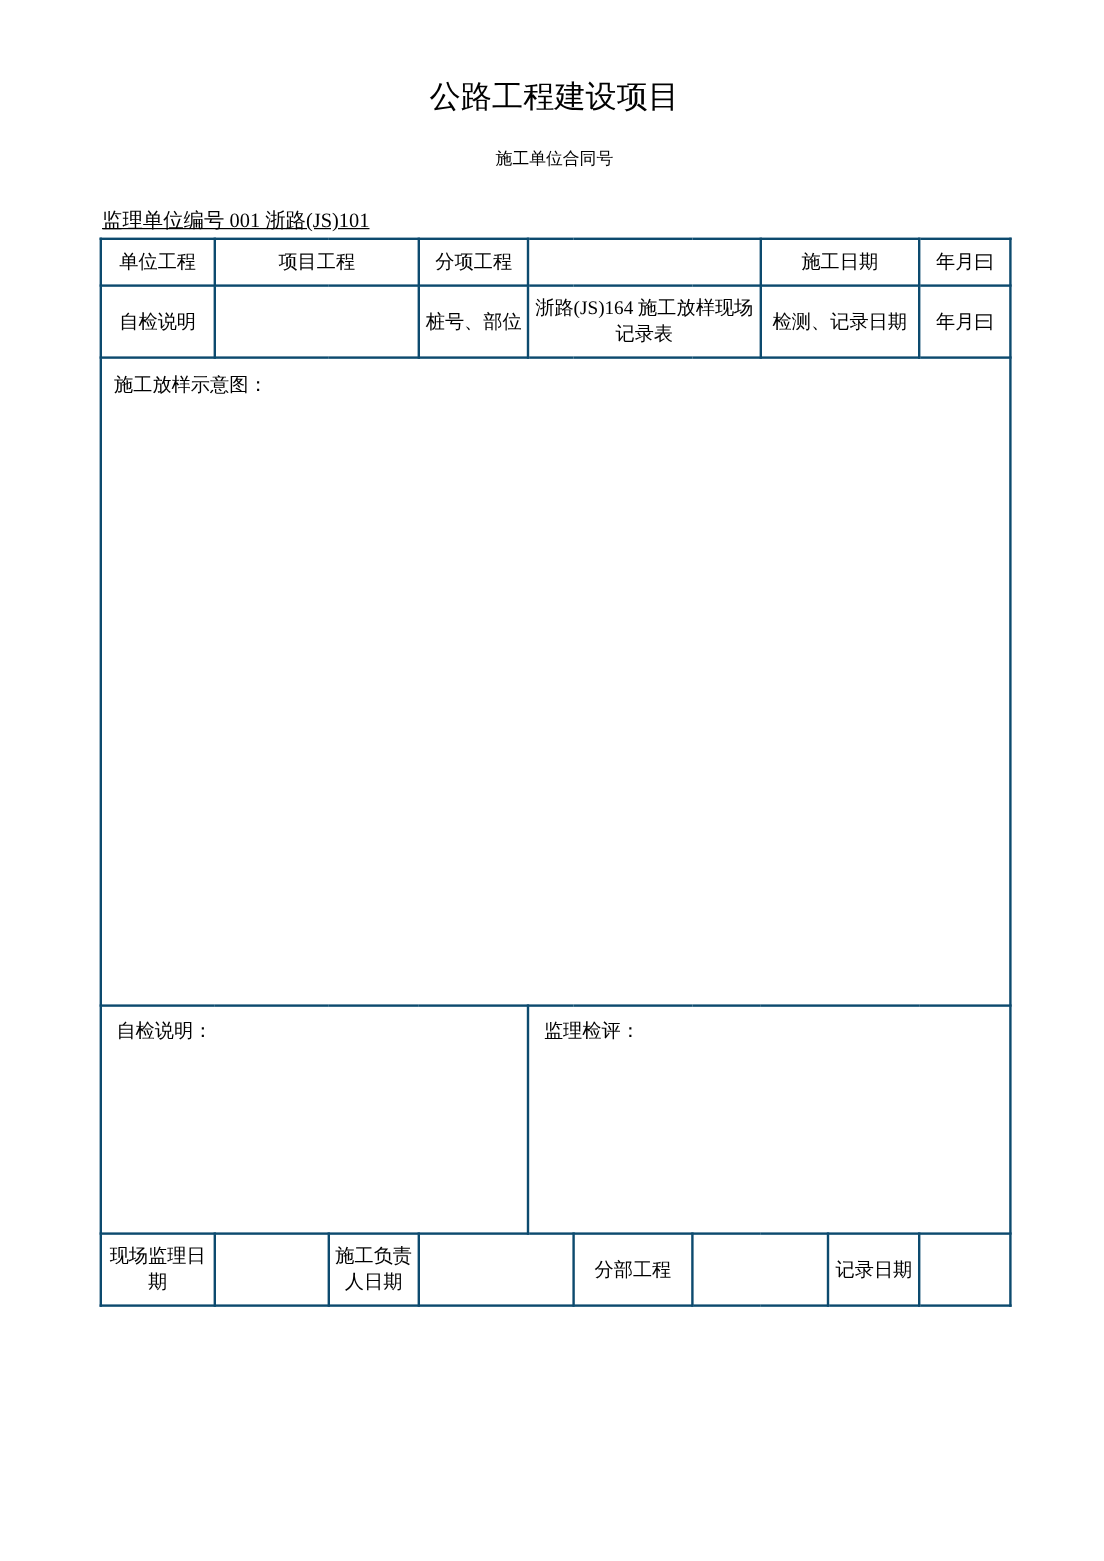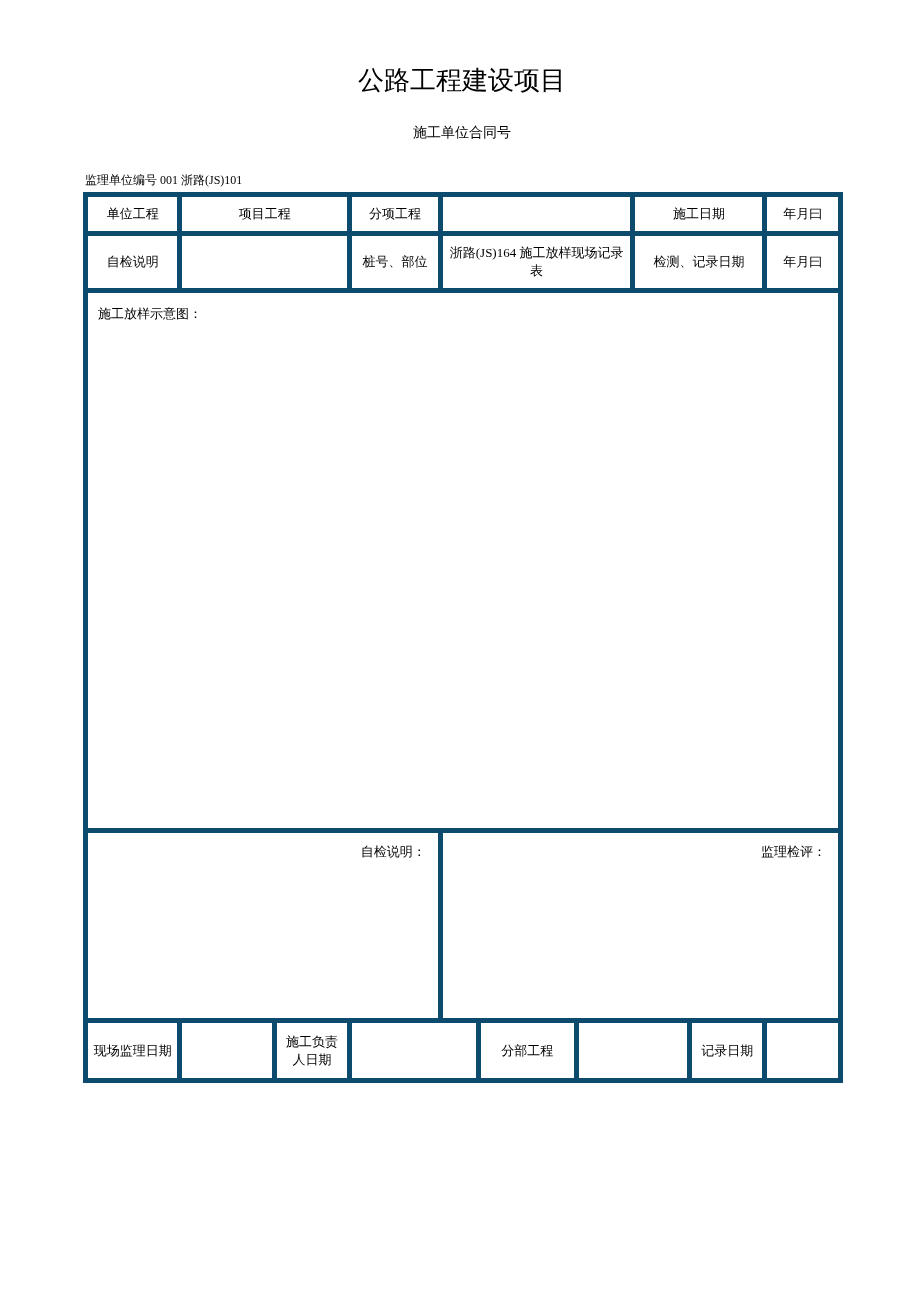--- a/index.html
+++ b/index.html
@@ -23,46 +23,47 @@
       font-size: 26px;
       font-weight: normal;
       line-height: 1.4;
     }
     .subtitle {
       text-align: center;
       font-size: 14px;
       margin-bottom: 30px;
     }
     .pre-table-line {
-      font-size: 12px;
+      font-size: 17px;
       margin-bottom: 3px;
       padding-left: 2px;
+      text-decoration: underline;
     }
     table {
       border-collapse: collapse;
       width: 100%;
       table-layout: fixed;
     }
     td {
-      border: 5px solid #0c4a6e;
+      border: 2px solid #0c4a6e;
       padding: 8px 4px;
       text-align: center;
       vertical-align: middle;
-      font-size: 13px;
+      font-size: 16px;
       word-wrap: break-word;
     }
     .diagram-cell {
       height: 540px;
       text-align: left;
       vertical-align: top;
       padding: 12px 10px;
     }
     .comment-cell {
       height: 190px;
-      text-align: right;
+      text-align: left;
       vertical-align: top;
       padding: 10px 12px;
     }
     .sign-row td {
       height: 60px;
     }
     .row1 td {
       height: 36px;
     }
     .row2 td {

